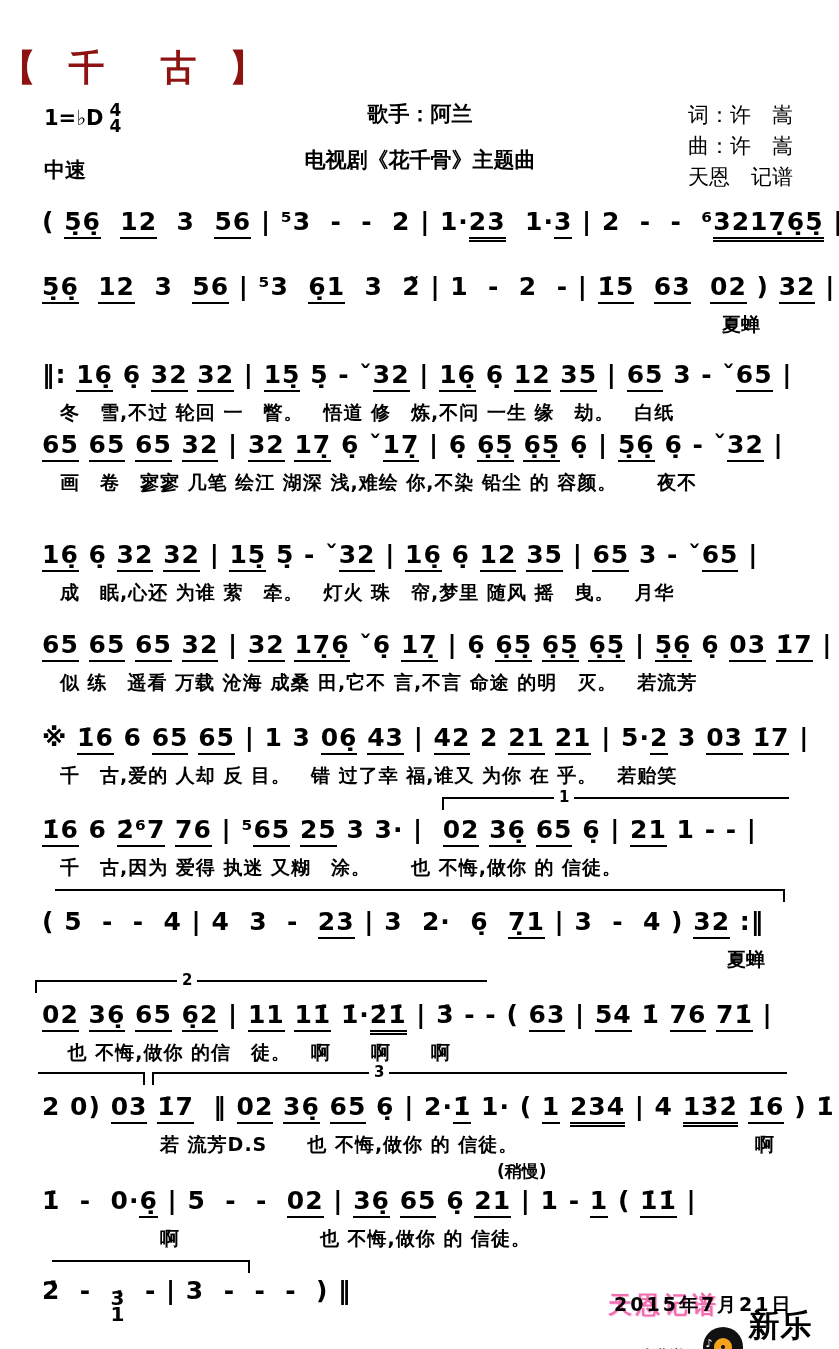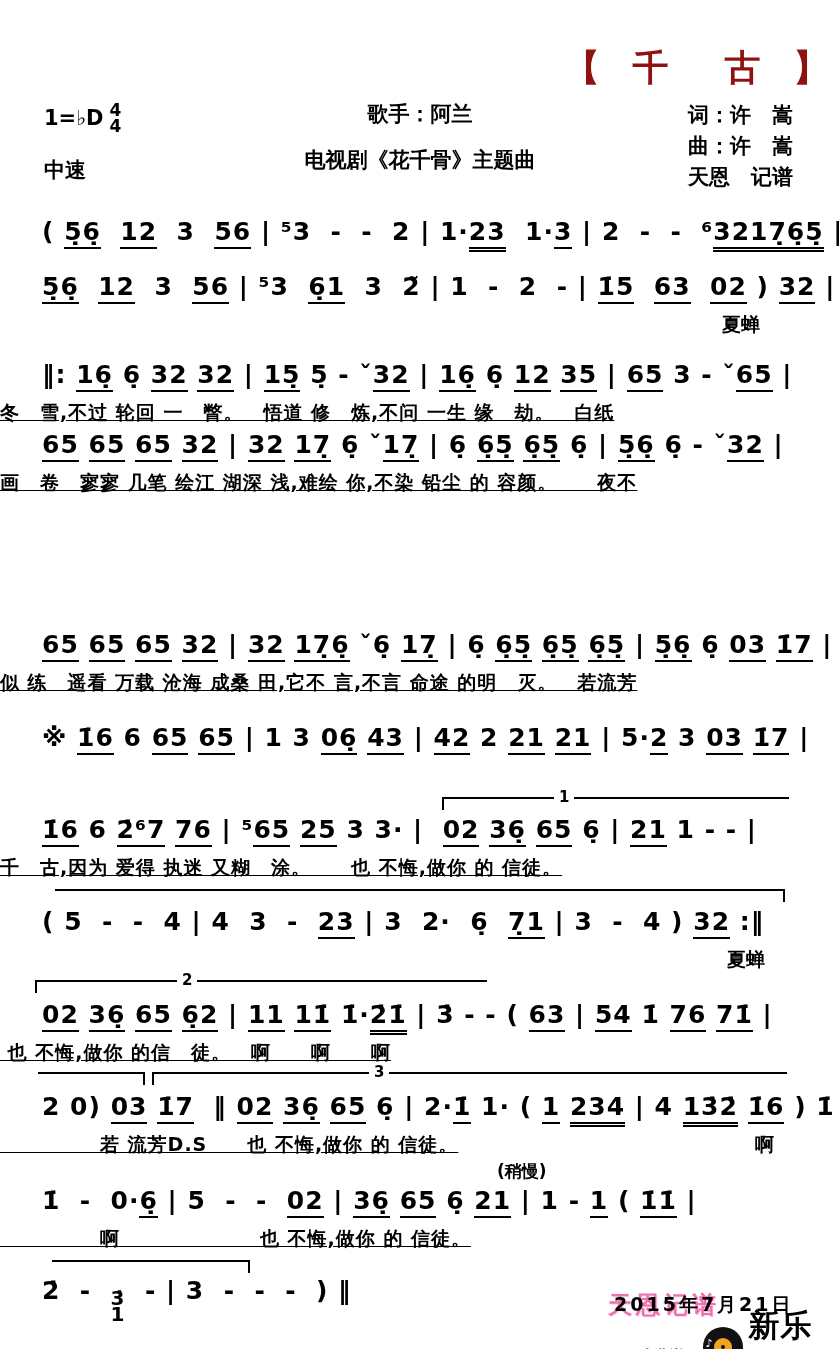--- a/index.html
+++ b/index.html
@@ -1,33 +1,33 @@
 <!DOCTYPE html>
 <html><head>
 <meta charset="utf-8">
 <style>
   html,body{margin:0;padding:0;background:#ffffff;}
   #page{position:relative;width:839px;height:1349px;background:#fff;overflow:hidden;
         font-family:"DejaVu Sans","Liberation Sans",sans-serif;color:#000;}
   
-  .title{position:absolute;top:44px;left:0;width:100%;text-align:right;
+  .title{position:absolute;top:44px;left:0;width:100%;text-align:left;
          font-size:36px;font-weight:bold;letter-spacing:10px;}
   .keysig{position:absolute;top:102px;left:44px;font-size:21px;font-weight:bold;display:flex;align-items:center;gap:6px;}
   .timesig{display:inline-flex;flex-direction:column;align-items:center;line-height:0.95;font-size:17px;font-weight:bold;}
   .tempo{position:absolute;top:156px;left:44px;font-size:21px;font-weight:bold;}
   .center-head{position:absolute;top:100px;left:220px;width:400px;text-align:center;}
   .singer{font-size:21px;font-weight:bold;}
   .subtitle{font-size:21px;font-weight:bold;margin-top:18px;}
-  .right-head{position:absolute;top:100px;right:46px;text-align:right;font-size:21px;font-weight:bold;line-height:31px;}
+  .right-head{position:absolute;top:100px;right:46px;text-align:right;font-size:21px;font-weight:normal;line-height:31px;}
   
   .row{position:absolute;left:0;width:100%;}
   .notation{padding-left:42px;padding-right:10px;font-size:25px;font-weight:bold;
             white-space:pre;letter-spacing:1px;}
-  .lyrics{position:absolute;left:0;top:40px;width:100%;font-size:19px;
-          font-weight:bold;white-space:pre;letter-spacing:1px;box-sizing:border-box;text-decoration:underline;}
+  .lyrics{position:absolute;left:0;top:40px;width:100%;padding-left:60px;font-size:19px;
+          font-weight:bold;white-space:pre;letter-spacing:1px;box-sizing:border-box;}
   .lyr-right{position:absolute;top:40px;font-size:19px;font-weight:bold;}
   .u1{border-bottom:2px solid #000;padding-bottom:1px;}
   .u2{border-bottom:2px solid #000;padding-bottom:1px;position:relative;}
   .u2::after{content:"";position:absolute;left:0;right:0;bottom:-5px;border-bottom:2px solid #000;}
   .stack{display:inline-flex;flex-direction:column;align-items:center;line-height:0.8;
          font-size:20px;vertical-align:-6px;}
   
   .volta{position:absolute;border-top:2px solid #000;height:11px;}
   .hl{border-left:2px solid #000;}
   .hr{border-right:2px solid #000;}
@@ -62,47 +62,52 @@
   <div class="center-head">
     <div class="singer">歌手：阿兰</div>
     <div class="subtitle">电视剧《花千骨》主题曲</div>
   </div>
   <div class="right-head">
     <div>词：许　嵩</div>
     <div>曲：许　嵩</div>
     <div>天恩　记谱</div>
   </div>
 
-  <div class="row" style="top:217px">
+  <div class="row" style="top:207px">
     <div class="notation">( <span class="u1">5̣6̣</span>  <span class="u1">12</span>  3  <span class="u1">56</span> | ⁵3  -  -  2 | 1·<span class="u2">23</span>  1·<span class="u1">3</span> | 2  -  -  ⁶<span class="u2">3217̣6̣5̣</span> |</div>
   </div>
 
   <div class="row" style="top:272px">
     <div class="notation"><span class="u1">5̣6̣</span>  <span class="u1">12</span>  3  <span class="u1">56</span> | ⁵3  <span class="u1">6̣1</span>  3  2̃ | 1  -  2  - | <span class="u1">1̇5</span>  <span class="u1">63</span>  <span class="u1">02</span> ) <span class="u1">32</span> |</div>
     <div class="lyr-right" style="left:722px">夏蝉</div>
   </div>
 
   <div class="row" style="top:360px">
     <div class="notation">‖: <span class="u1">16̣</span> 6̣ <span class="u1">32</span> <span class="u1">32</span> | <span class="u1">15̣</span> 5̣ - ˇ<span class="u1">32</span> | <span class="u1">16̣</span> 6̣ <span class="u1">12</span> <span class="u1">35</span> | <span class="u1">65</span> 3 - ˇ<span class="u1">65</span> |</div>
     <div class="lyrics">冬　雪,不过 轮回 一　瞥。　悟道 修　炼,不问 一生 缘　劫。　白纸</div>
   </div>
 
   <div class="row" style="top:430px">
     <div class="notation"><span class="u1">65</span> <span class="u1">65</span> <span class="u1">65</span> <span class="u1">32</span> | <span class="u1">32</span> <span class="u1">17̣</span> 6̣ ˇ<span class="u1">17̣</span> | 6̣ <span class="u1">6̣5̣</span> <span class="u1">6̣5̣</span> 6̣ | <span class="u1">5̣6̣</span> 6̣ - ˇ<span class="u1">32</span> |</div>
     <div class="lyrics">画　卷　寥寥 几笔 绘江 湖深 浅,难绘 你,不染 铅尘 的 容颜。　　夜不</div>
   </div>
 
+  <div class="row" style="top:540px">
+    <div class="notation"><span class="u1">16̣</span> 6̣ <span class="u1">32</span> <span class="u1">32</span> | <span class="u1">15̣</span> 5̣ - ˇ<span class="u1">32</span> | <span class="u1">16̣</span> 6̣ <span class="u1">12</span> <span class="u1">35</span> | <span class="u1">65</span> 3 - ˇ<span class="u1">65</span> |</div>
+    <div class="lyrics">成　眠,心还 为谁 萦　牵。　灯火 珠　帘,梦里 随风 摇　曳。　月华</div>
+  </div>
 
   <div class="row" style="top:630px">
     <div class="notation"><span class="u1">65</span> <span class="u1">65</span> <span class="u1">65</span> <span class="u1">32</span> | <span class="u1">32</span> <span class="u1">17̣6̣</span> ˇ6̣ <span class="u1">17̣</span> | 6̣ <span class="u1">6̣5̣</span> <span class="u1">6̣5̣</span> <span class="u1">6̣5̣</span> | <span class="u1">5̣6̣</span> 6̣ <span class="u1">03</span> <span class="u1">1̇7</span> |</div>
     <div class="lyrics">似 练　遥看 万载 沧海 成桑 田,它不 言,不言 命途 的明　灭。　若流芳</div>
   </div>
 
   <div class="row" style="top:723px">
     <div class="notation">※ <span class="u1">1̇6</span> 6 <span class="u1">65</span> <span class="u1">65</span> | 1 3 <span class="u1">06̣</span> <span class="u1">43</span> | <span class="u1">42</span> 2 <span class="u1">21</span> <span class="u1">21</span> | 5·<span class="u1">2</span> 3 <span class="u1">03</span> <span class="u1">1̇7</span> |</div>
+    <div class="lyrics">千　古,爱的 人却 反 目。　错 过了幸 福,谁又 为你 在 乎。　若贻笑</div>
   </div>
 
   <div class="row" style="top:815px">
     <div class="volta hl" style="left:442px;top:-18px;width:345px">
       <span class="vlabel" style="left:110px">1</span>
     </div>
     <div class="notation"><span class="u1">1̇6</span> 6 <span class="u1">2̇⁶7</span> <span class="u1">76</span> | ⁵<span class="u1">65</span> <span class="u1">25</span> 3 3· |  <span class="u1">02</span> <span class="u1">36̣</span> <span class="u1">65</span> 6̣ | <span class="u1">21</span> 1 - - |</div>
     <div class="lyrics">千　古,因为 爱得 执迷 又糊　涂。　　也 不悔,做你 的 信徒。</div>
   </div>
 

